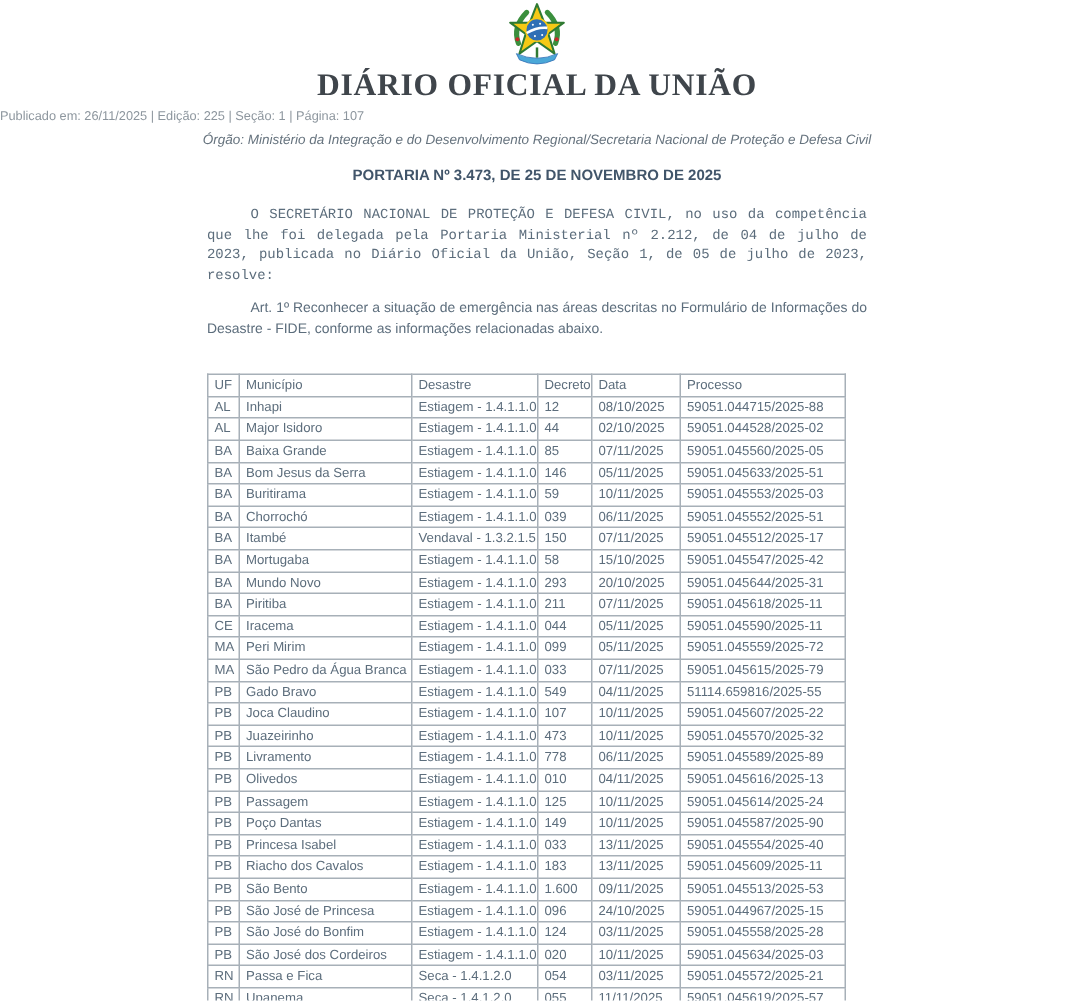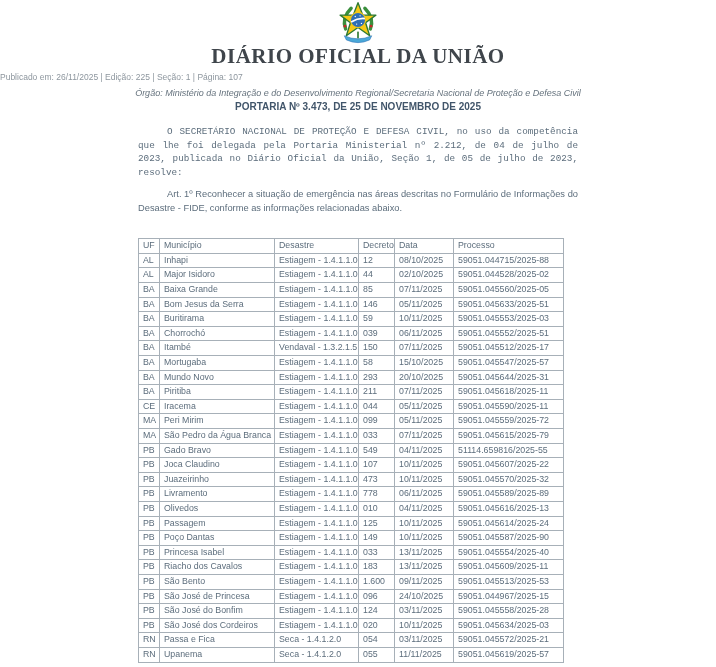--- a/index.html
+++ b/index.html
@@ -40,21 +40,21 @@
   }
 
   
   .content { width: 440px; margin: 0 auto; }
 
   .doc-title {
     font-size: 10px; line-height: 12px;
     font-weight: bold;
     color: #41556a;
     text-align: center;
-    margin-top: 2px;
+    margin-top: 13px;
   }
   .para {
     font-size: 9.3px; line-height: 13.5px;
     text-align: justify;
     text-indent: 29px;
     color: #5c6d7c;
   }
   .para-1 { margin-top: 12px; font-family: Liberation Mono, monospace; }
   .para-2 { margin-top: 5px; }
   .closing { margin-top: 10px; text-align: left; }
@@ -192,21 +192,21 @@
             <td>150</td>
             <td>07/11/2025</td>
             <td>59051.045512/2025-17</td>
           </tr>
           <tr>
             <td>BA</td>
             <td>Mortugaba</td>
             <td>Estiagem - 1.4.1.1.0</td>
             <td>58</td>
             <td>15/10/2025</td>
-            <td>59051.045547/2025-57</td>
+            <td>59051.045547/2025-42</td>
           </tr>
           <tr>
             <td>BA</td>
             <td>Mundo Novo</td>
             <td>Estiagem - 1.4.1.1.0</td>
             <td>293</td>
             <td>20/10/2025</td>
             <td>59051.045644/2025-31</td>
           </tr>
           <tr>

